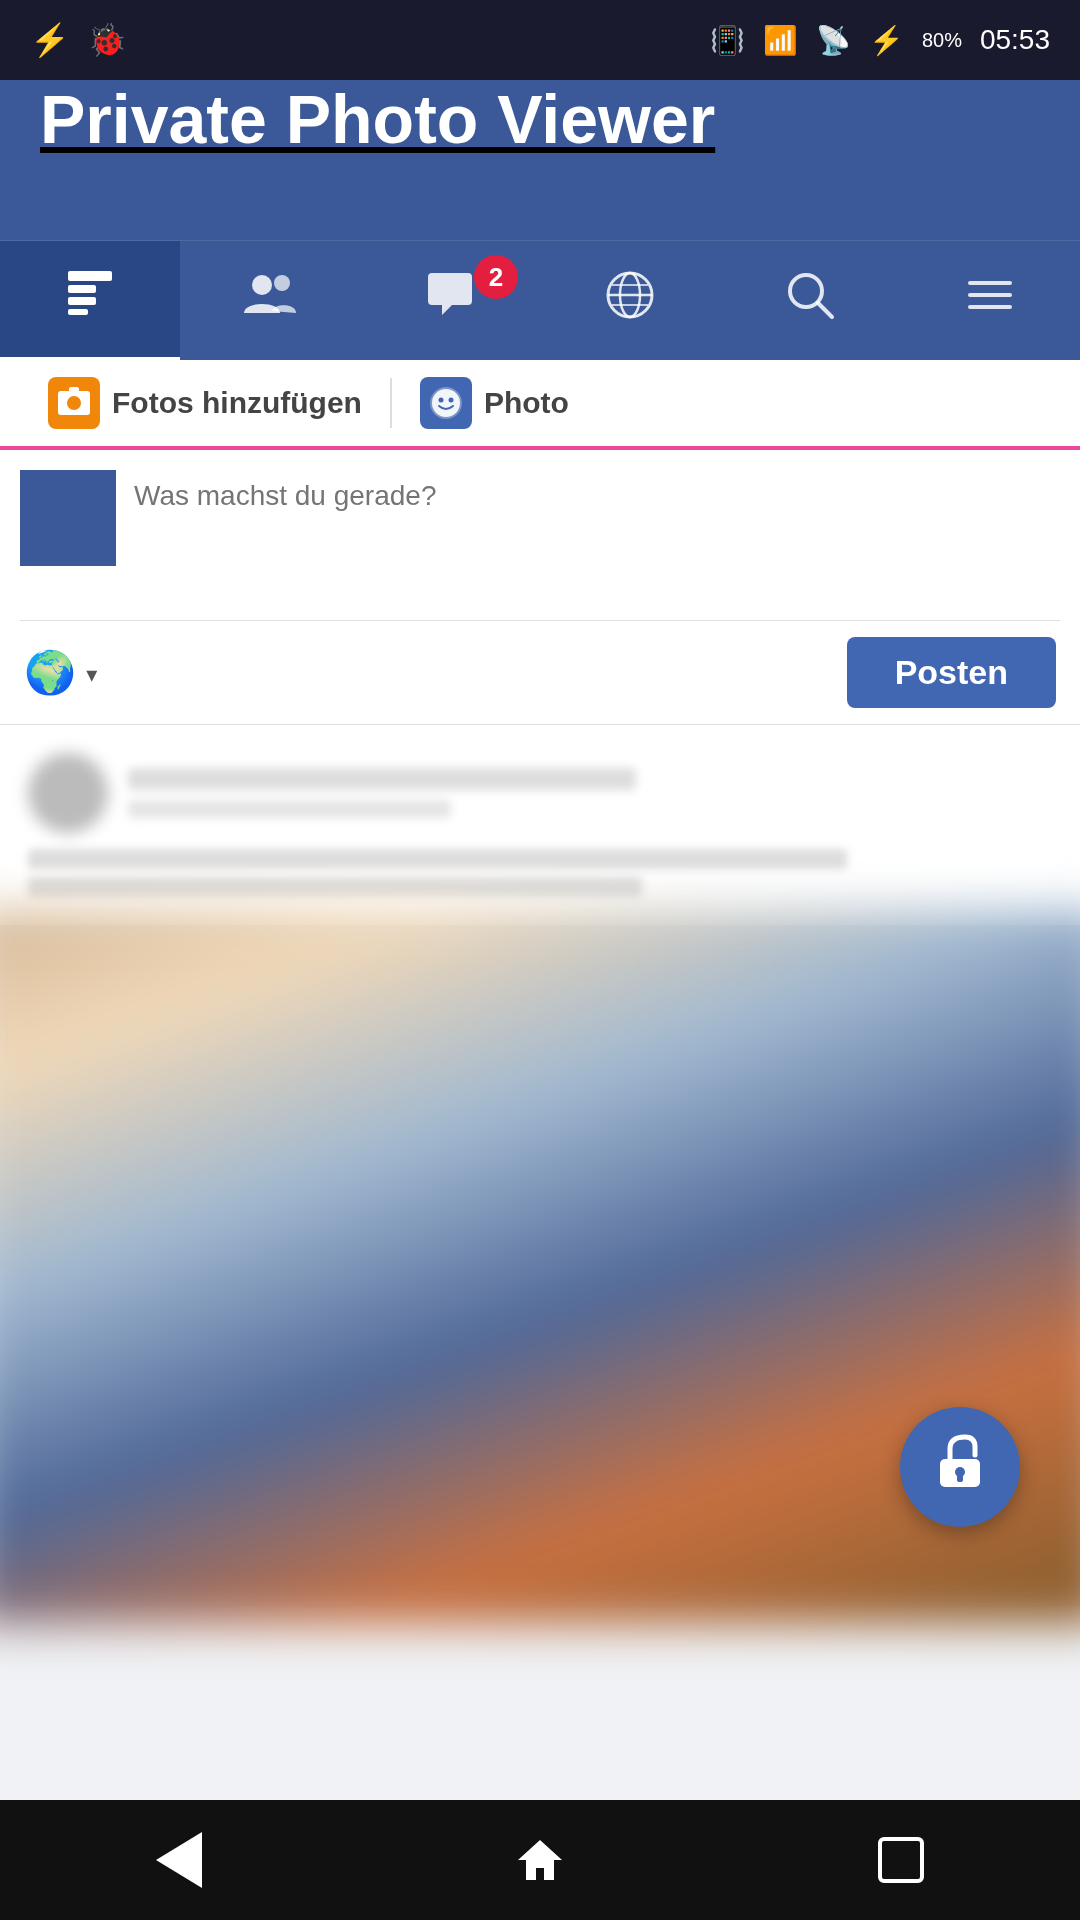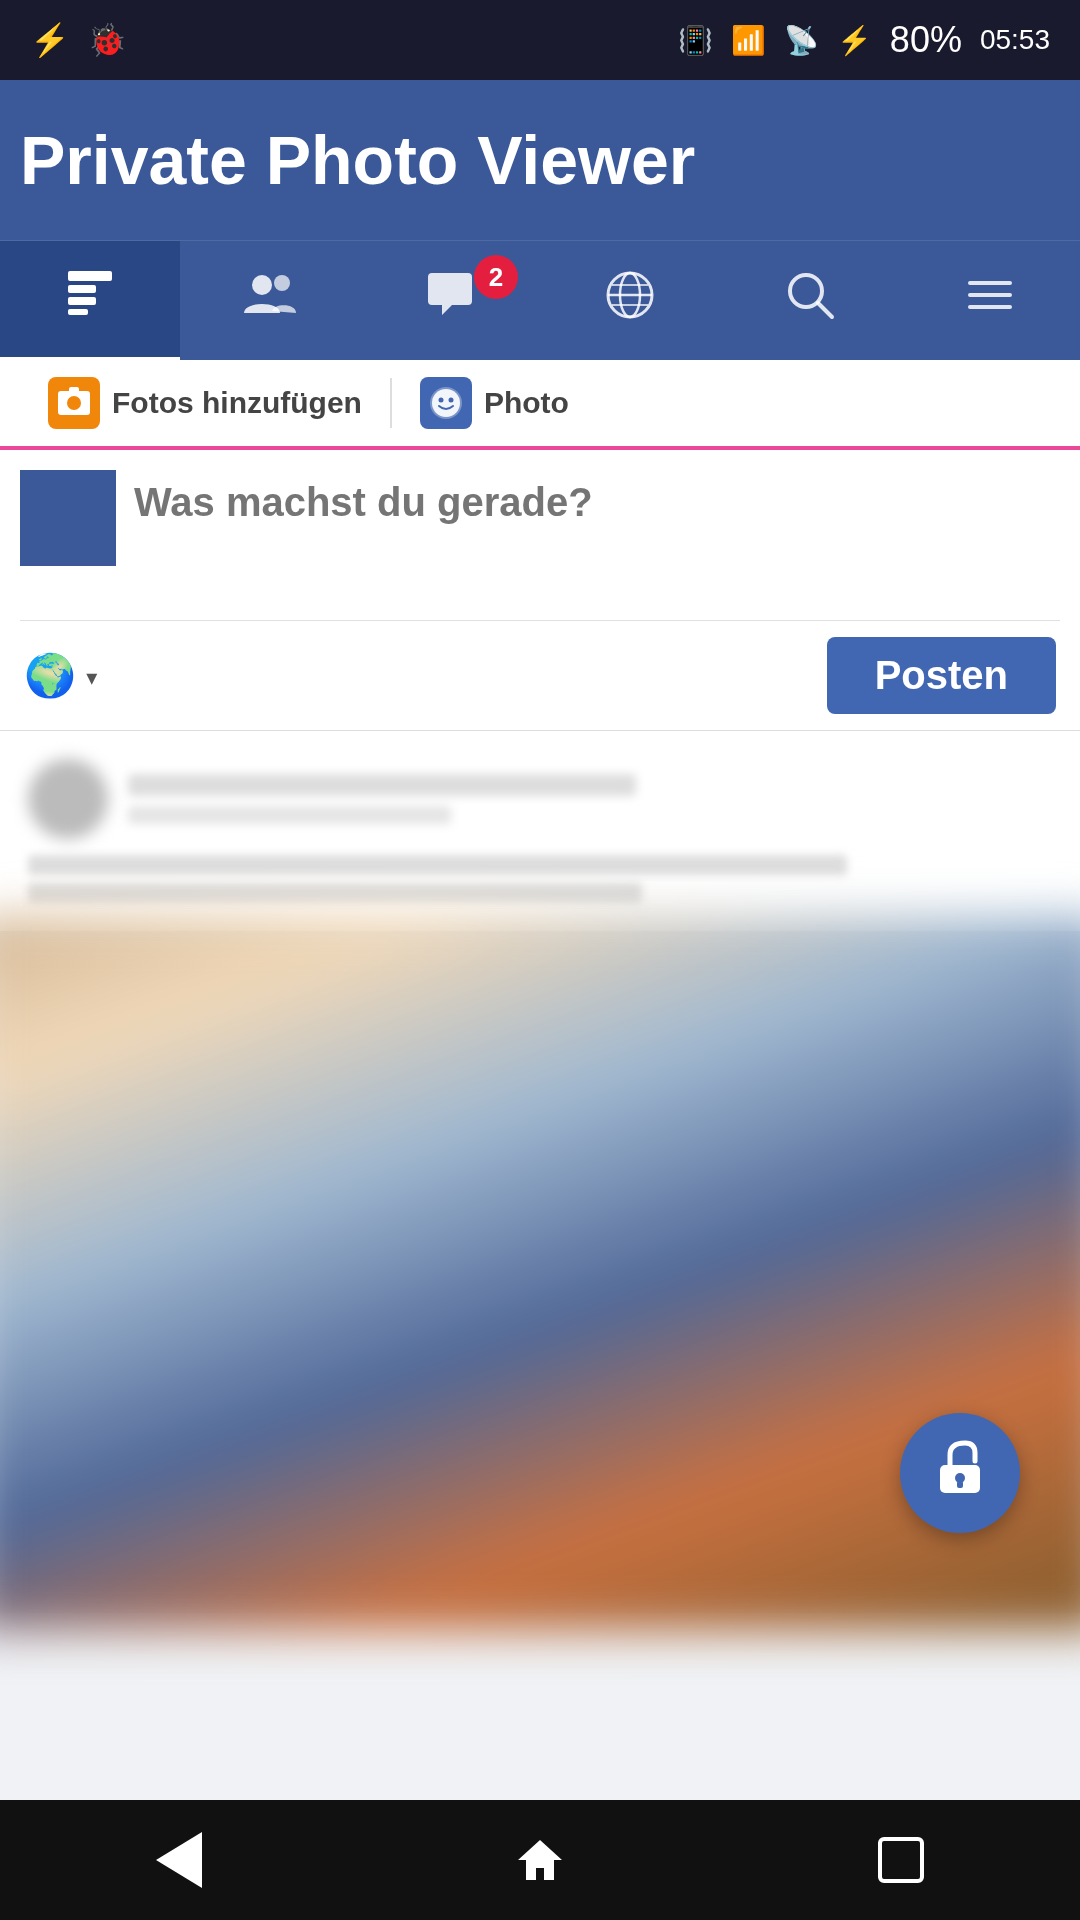--- a/index.html
+++ b/index.html
@@ -36,30 +36,30 @@
       font-size: 28px;
       font-weight: 500;
     }
     .status-icon {
       font-size: 32px;
     }
     .battery-bar {
       display: flex;
       align-items: flex-start;
       gap: 6px;
-      font-size: 36px;
+      font-size: 20px;
     }
 
     
     .app-header {
       height: 160px;
       background: #3b5998;
       display: flex;
-      align-items: center;
-      padding: 0 20px;
+      padding: 0 40px;
+      text-decoration: underline;
     }
     .app-title {
       color: white;
       font-size: 68px;
       font-weight: bold;
     }
 
     
     .nav-bar {
       height: 120px;
@@ -154,28 +154,27 @@
     .user-avatar {
       width: 96px;
       height: 96px;
       background: #3b5998;
       flex-shrink: 0;
     }
     .compose-text-input {
       flex: 1;
       border: none;
       outline: none;
-      font-size: 40px;
+      font-size: 28px;
       color: #000000;
       resize: none;
       height: 130px;
       padding: 10px 0;
       font-family: inherit;
       background: transparent;
-      font-weight: bold;
     }
     .compose-border {
       height: 1px;
       background: #e0e0e0;
       margin: 0 20px;
     }
 
     .compose-bottom {
       display: flex;
       align-items: center;
@@ -196,21 +195,21 @@
       font-size: 22px;
       color: #555;
       margin-top: 4px;
     }
     .post-button {
       background: #4267b2;
       color: white;
       border: none;
       border-radius: 8px;
       padding: 16px 48px;
-      font-size: 40px;
+      font-size: 34px;
       font-weight: bold;
       cursor: pointer;
     }
 
     
     .fab-button {
       position: absolute;
       bottom: 80px;
       right: 60px;
       width: 120px;

